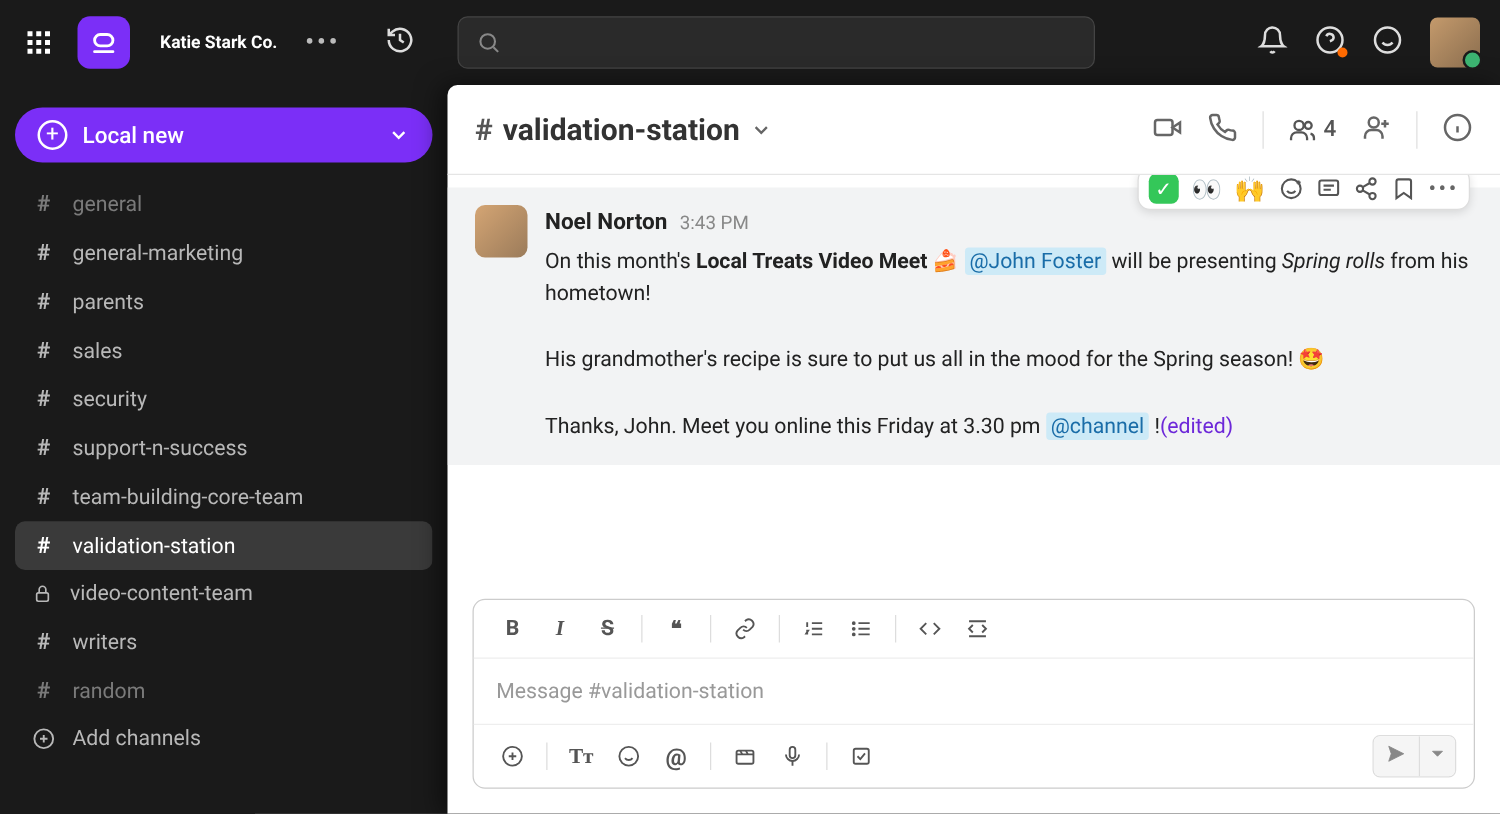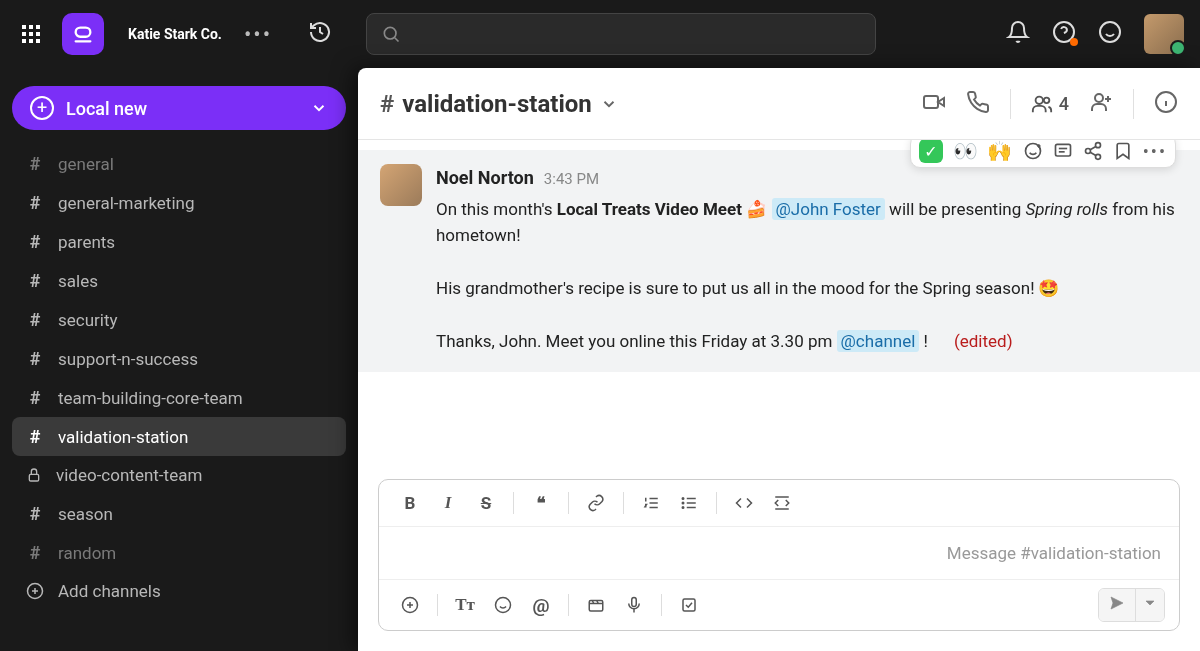--- a/index.html
+++ b/index.html
@@ -166,21 +166,21 @@
   .check-badge { background: #34c759; border-radius: 6px; width: 24px; height: 24px; display: flex; align-items: center; justify-content: center; color: #fff; font-size: 16px; }
 
   .msg-avatar { width: 42px; height: 42px; border-radius: 8px; background: linear-gradient(135deg, #d4a574, #9b7b5a); flex-shrink: 0; }
   .msg-body { flex: 1; font-size: 17px; line-height: 1.55; color: #222; }
   .msg-head { display: flex; align-items: baseline; gap: 10px; margin-bottom: 4px; }
   .msg-author { font-weight: 700; font-size: 18px; }
   .msg-time { color: #888; font-size: 15px; }
   .msg-body b { font-weight: 700; }
   .msg-body i { font-style: italic; }
   .mention { background: #cdeaf7; color: #1a6da8; padding: 1px 4px; border-radius: 3px; }
-  .edited { color: #b91c1c; padding-left: 26px; }
+  .edited { color: #6d28d9; }
 
   .composer {
     margin: 14px 20px 20px 20px;
     border: 1px solid #ccc;
     border-radius: 10px;
     display: flex;
     flex-direction: column;
   }
   .composer-toolbar {
     display: flex;
@@ -200,21 +200,20 @@
   }
   .tb-btn.italic { font-style: italic; font-family: Georgia, serif; }
   .tb-btn.strike { text-decoration: line-through; }
   .tb-sep { width: 1px; height: 22px; background: #ddd; margin: 0 6px; }
   .tb-btn svg { width: 18px; height: 18px; stroke: #555; fill: none; stroke-width: 2; }
   .composer-input {
     padding: 16px 18px;
     color: #999;
     font-size: 17px;
     min-height: 44px;
-    text-align: right;
   }
   .composer-bottom {
     display: flex;
     align-items: center;
     padding: 8px 14px;
     border-top: 1px solid #eee;
     gap: 4px;
   }
   .send-btn {
     margin-left: auto;
@@ -335,21 +334,21 @@
         </div>
         <div class="channel-item">
           <svg viewBox="0 0 24 24" width="16" height="16" stroke="currentColor" fill="none" stroke-width="2">
             <rect x="5" y="11" width="14" height="10" rx="2"></rect>
             <path d="M8 11V7a4 4 0 0 1 8 0v4"></path>
           </svg>
           <span>video-content-team</span>
         </div>
         <div class="channel-item">
           <span class="hash">#</span>
-          <span>season</span>
+          <span>writers</span>
         </div>
         <div class="channel-item dim">
           <span class="hash">#</span>
           <span>random</span>
         </div>
       </div>
     <div class="channel-item">
       <svg viewBox="0 0 24 24" width="18" height="18" stroke="#b8b8b8" fill="none" stroke-width="2">
           <circle cx="12" cy="12" r="10"></circle>
           <line x1="12" y1="8" x2="12" y2="16"></line>

